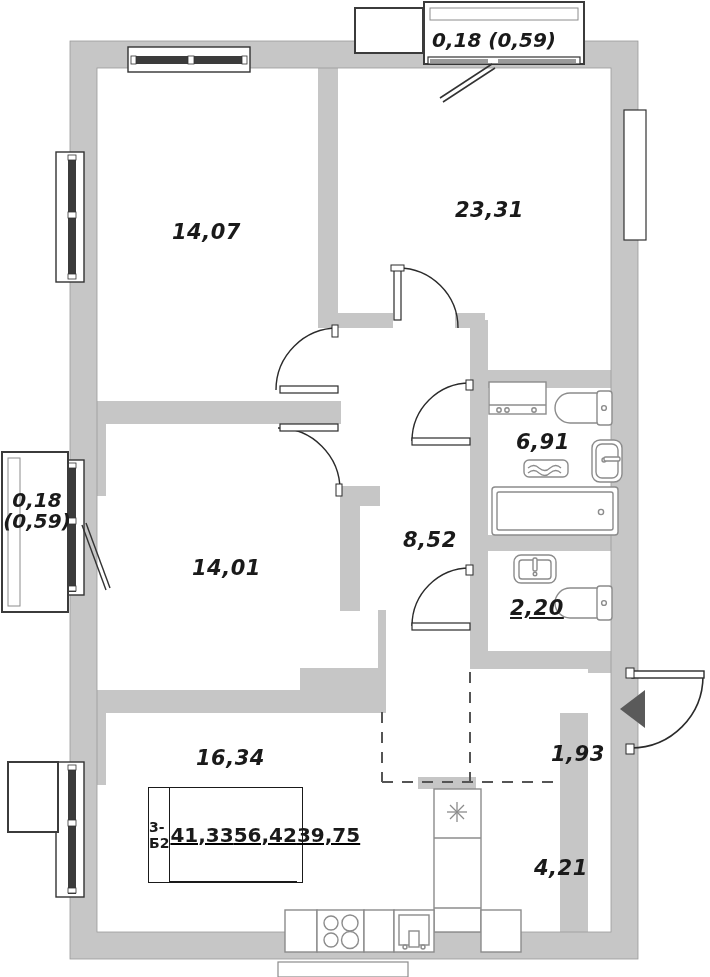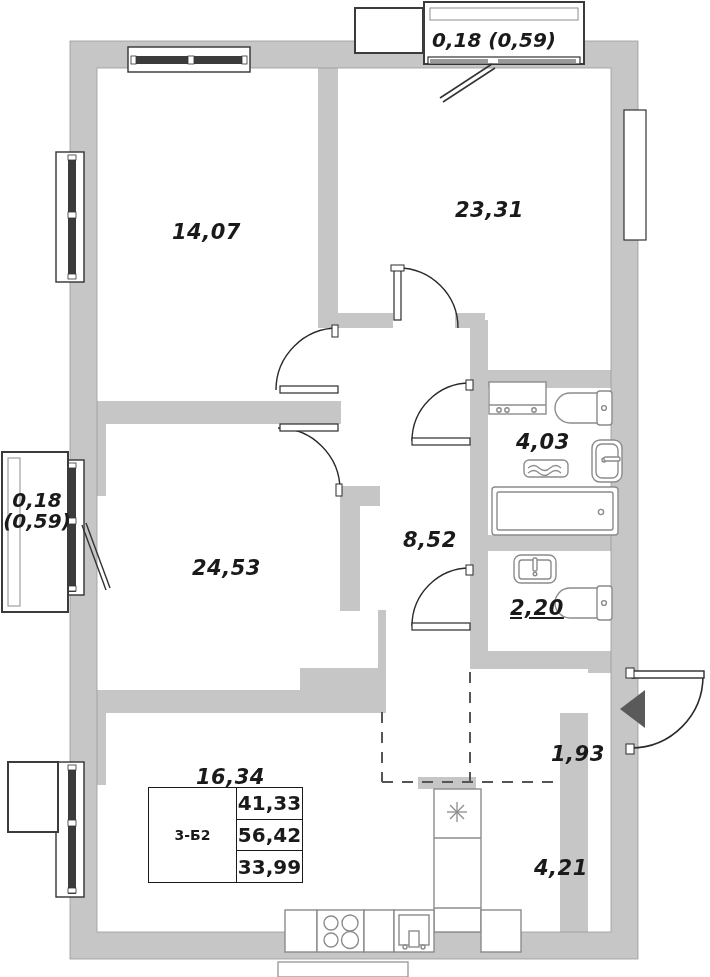--- a/index.html
+++ b/index.html
@@ -56,21 +56,21 @@
     width: 88px;
     display: flex; align-items: center; justify-content: center;
     border-right: 1.6px solid #1a1a1a;
     font-family: "DejaVu Sans", sans-serif;
     font-weight: 700;
     font-size: 14px;
     color: #1a1a1a;
   }
   #info-values {
     flex: 1;
-    display: flex; flex-direction: column;
+    display: flex; flex-direction: row; text-decoration: underline;
   }
   .info-val {
     flex: 1;
     display: flex; align-items: center; justify-content: center;
     font-family: "DejaVu Sans", sans-serif;
     font-weight: 700;
     font-size: 20px;
     color: #1a1a1a;
     border-bottom: 1.6px solid #1a1a1a;
   }
@@ -325,46 +325,46 @@
     <g>
       <rect x="278" y="962" width="130" height="15" fill="#ffffff" stroke="#8c8c8c" stroke-width="1.2"></rect>
     </g>
 
   </svg>
 
   <div class="area-label" style="left:172px; top:222px;">14,07</div>
 
   <div class="area-label" style="left:455px; top:200px;">23,31</div>
 
-  <div class="area-label" style="left:192px; top:558px;">24,53</div>
+  <div class="area-label" style="left:192px; top:558px;">14,01</div>
 
   <div class="area-label" style="left:403px; top:530px;">8,52</div>
 
-  <div class="area-label" style="left:516px; top:432px;">4,03</div>
+  <div class="area-label" style="left:516px; top:432px;">6,91</div>
 
   <div class="area-label" style="left:510px; top:598px;text-decoration:underline;">2,20</div>
 
-  <div class="area-label" style="left:196px; top:748px;margin-top:19px;">16,34</div>
+  <div class="area-label" style="left:196px; top:748px;">16,34</div>
 
   <div class="area-label" style="left:551px; top:744px;">1,93</div>
 
   <div class="area-label" style="left:534px; top:858px;">4,21</div>
 
   <div class="balcony-label" style="left:432px; top:30px;text-align:center;">
     <span>0,18</span>
     <span>(0,59)</span>
   </div>
 
   <div class="balcony-label" style="left:0px; top:490px; width:74px;">
     <div>0,18</div>
     <div>(0,59)</div>
   </div>
 
   <div id="info-table">
     <div id="info-code">3-Б2</div>
     <div id="info-values">
       <div class="info-val">41,33</div>
       <div class="info-val">56,42</div>
-      <div class="info-val">33,99</div>
+      <div class="info-val">39,75</div>
     </div>
   </div>
 
 </div>
 
 </body></html>

